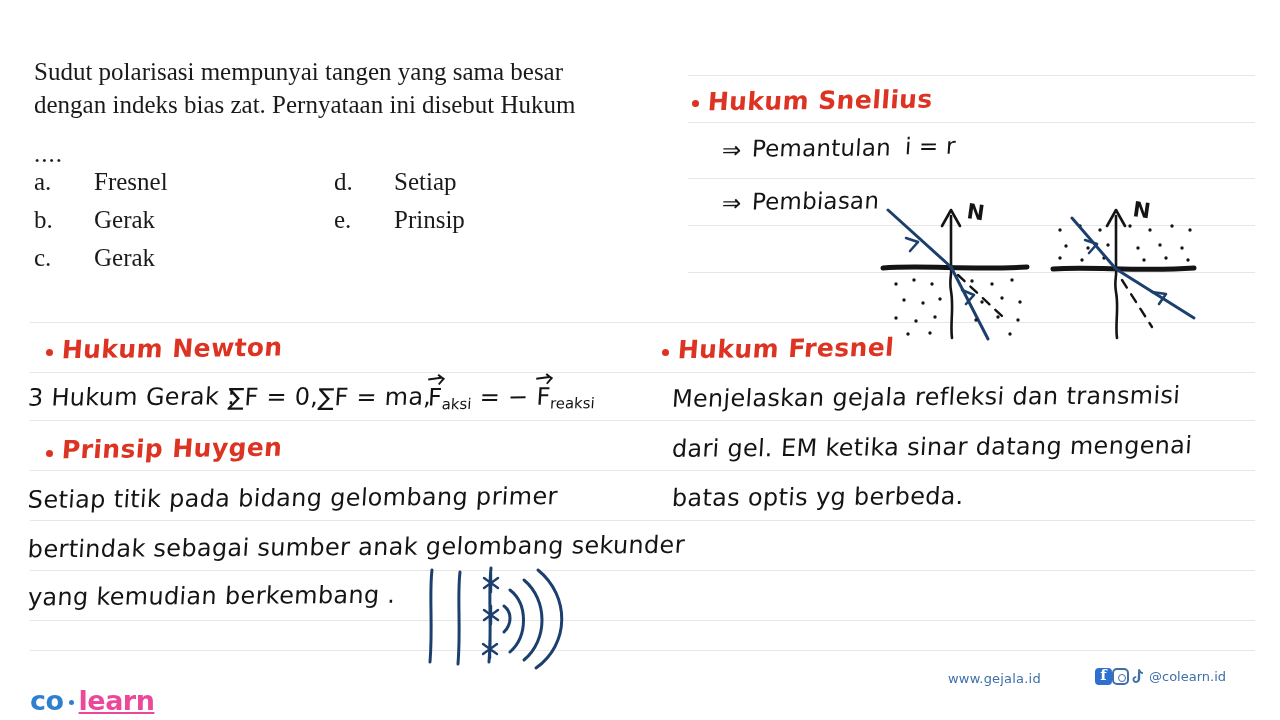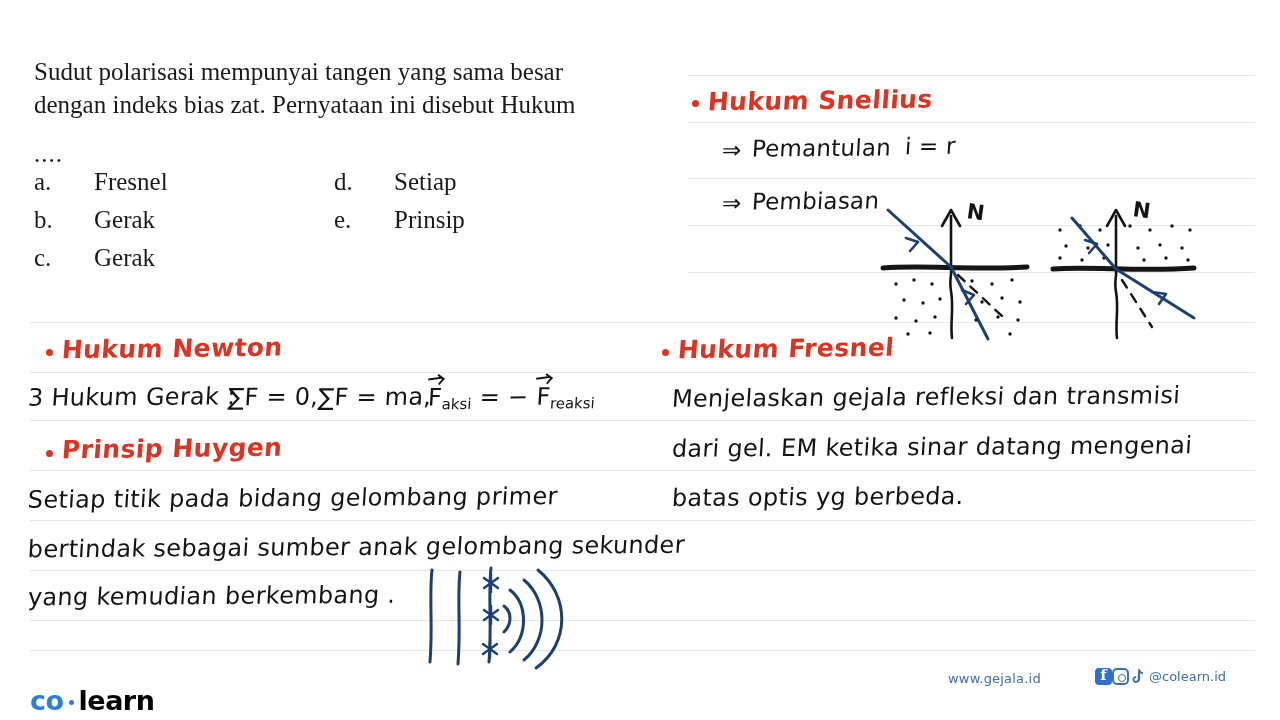--- a/index.html
+++ b/index.html
@@ -75,21 +75,21 @@
   
   .logo{
     position:absolute;left:30px;top:660px;
     font-family:"DejaVu Sans", sans-serif;font-weight:700;font-size:27px;
     color:#2f7fd0;letter-spacing:-0.5px;display:flex;align-items:center;margin-top:25px;
   }
   .logo .dot{
     width:5px;height:5px;border-radius:50%;background:#2f7fd0;
     display:inline-block;margin:0 5px;position:relative;top:2px;
   }
-  .logo .lrn{color:#000000;}
+  .logo .lrn{color:#ec4899;text-decoration:underline;}
   .site{
     position:absolute;left:948px;top:671px;
     font-family:"DejaVu Sans", sans-serif;font-size:13px;color:#3f6fa8;
     letter-spacing:.2px;
   }
   .social{
     position:absolute;left:1095px;top:668px;display:flex;align-items:center;text-align:center;
   }
   .handle{
     font-family:"DejaVu Sans", sans-serif;font-size:13px;color:#3f6fa8;

